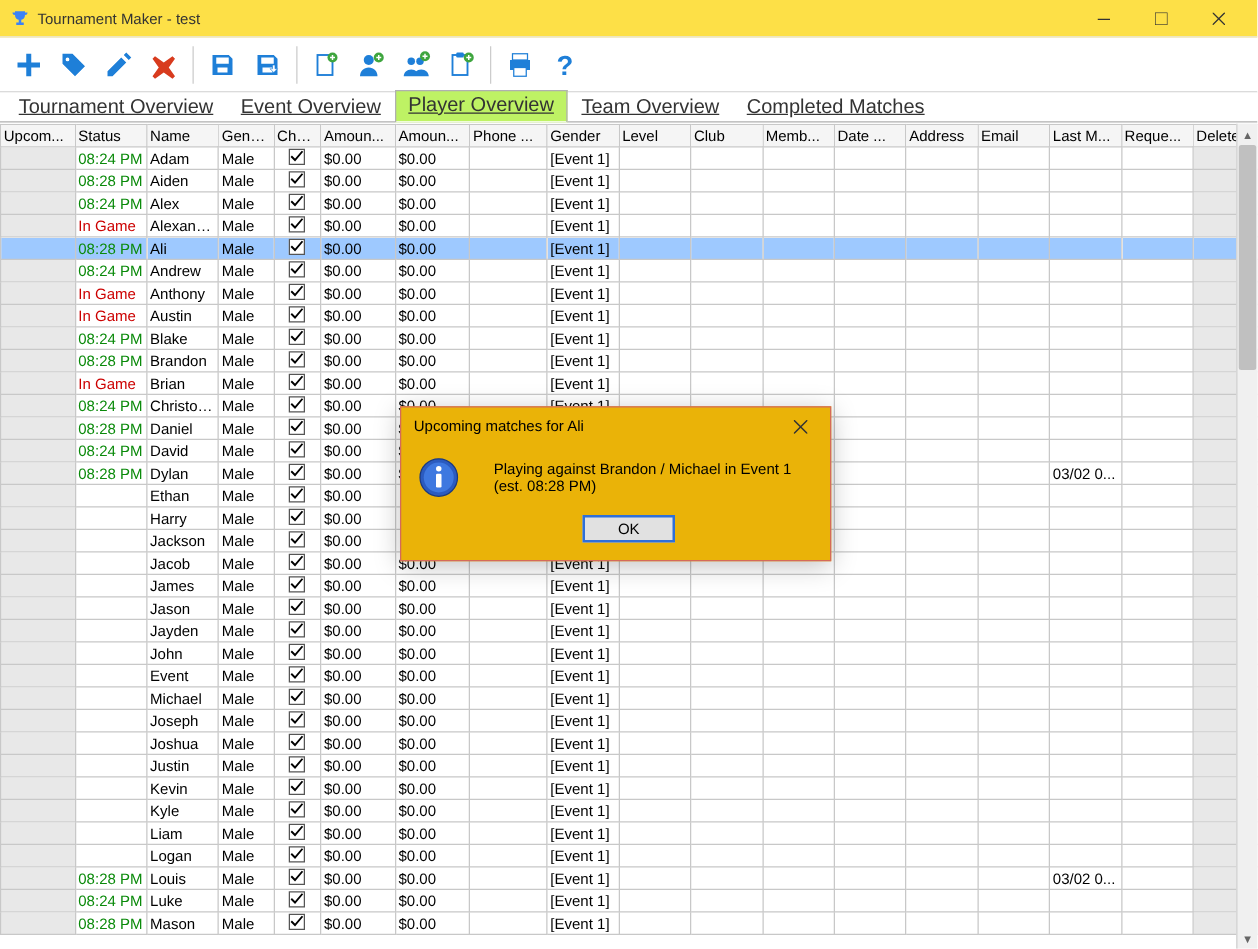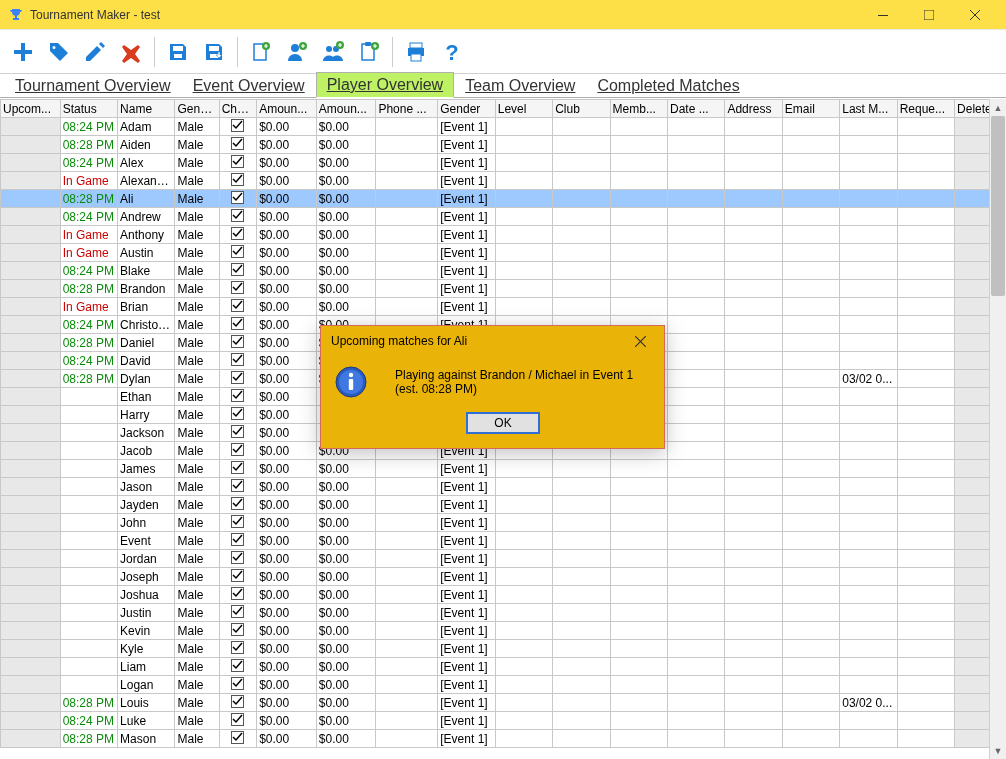--- a/index.html
+++ b/index.html
@@ -792,21 +792,21 @@
           <td></td>
           <td></td>
           <td></td>
           <td></td>
           <td></td>
           <td class="delcell"></td>
         </tr>
         <tr>
           <td class="rowhdr"></td>
           <td></td>
-          <td>Jordan</td>
+          <td>Michael</td>
           <td>Male</td>
           <td class="chk"><span class="checkmark">
               <svg viewBox="0 0 11 11">
                 <path d="M1 5l3 3 6-7" fill="none" stroke="#000" stroke-width="1.5"></path>
               </svg>
             </span></td>
           <td>$0.00</td>
           <td>$0.00</td>
           <td></td>
           <td>[Event 1]</td>

